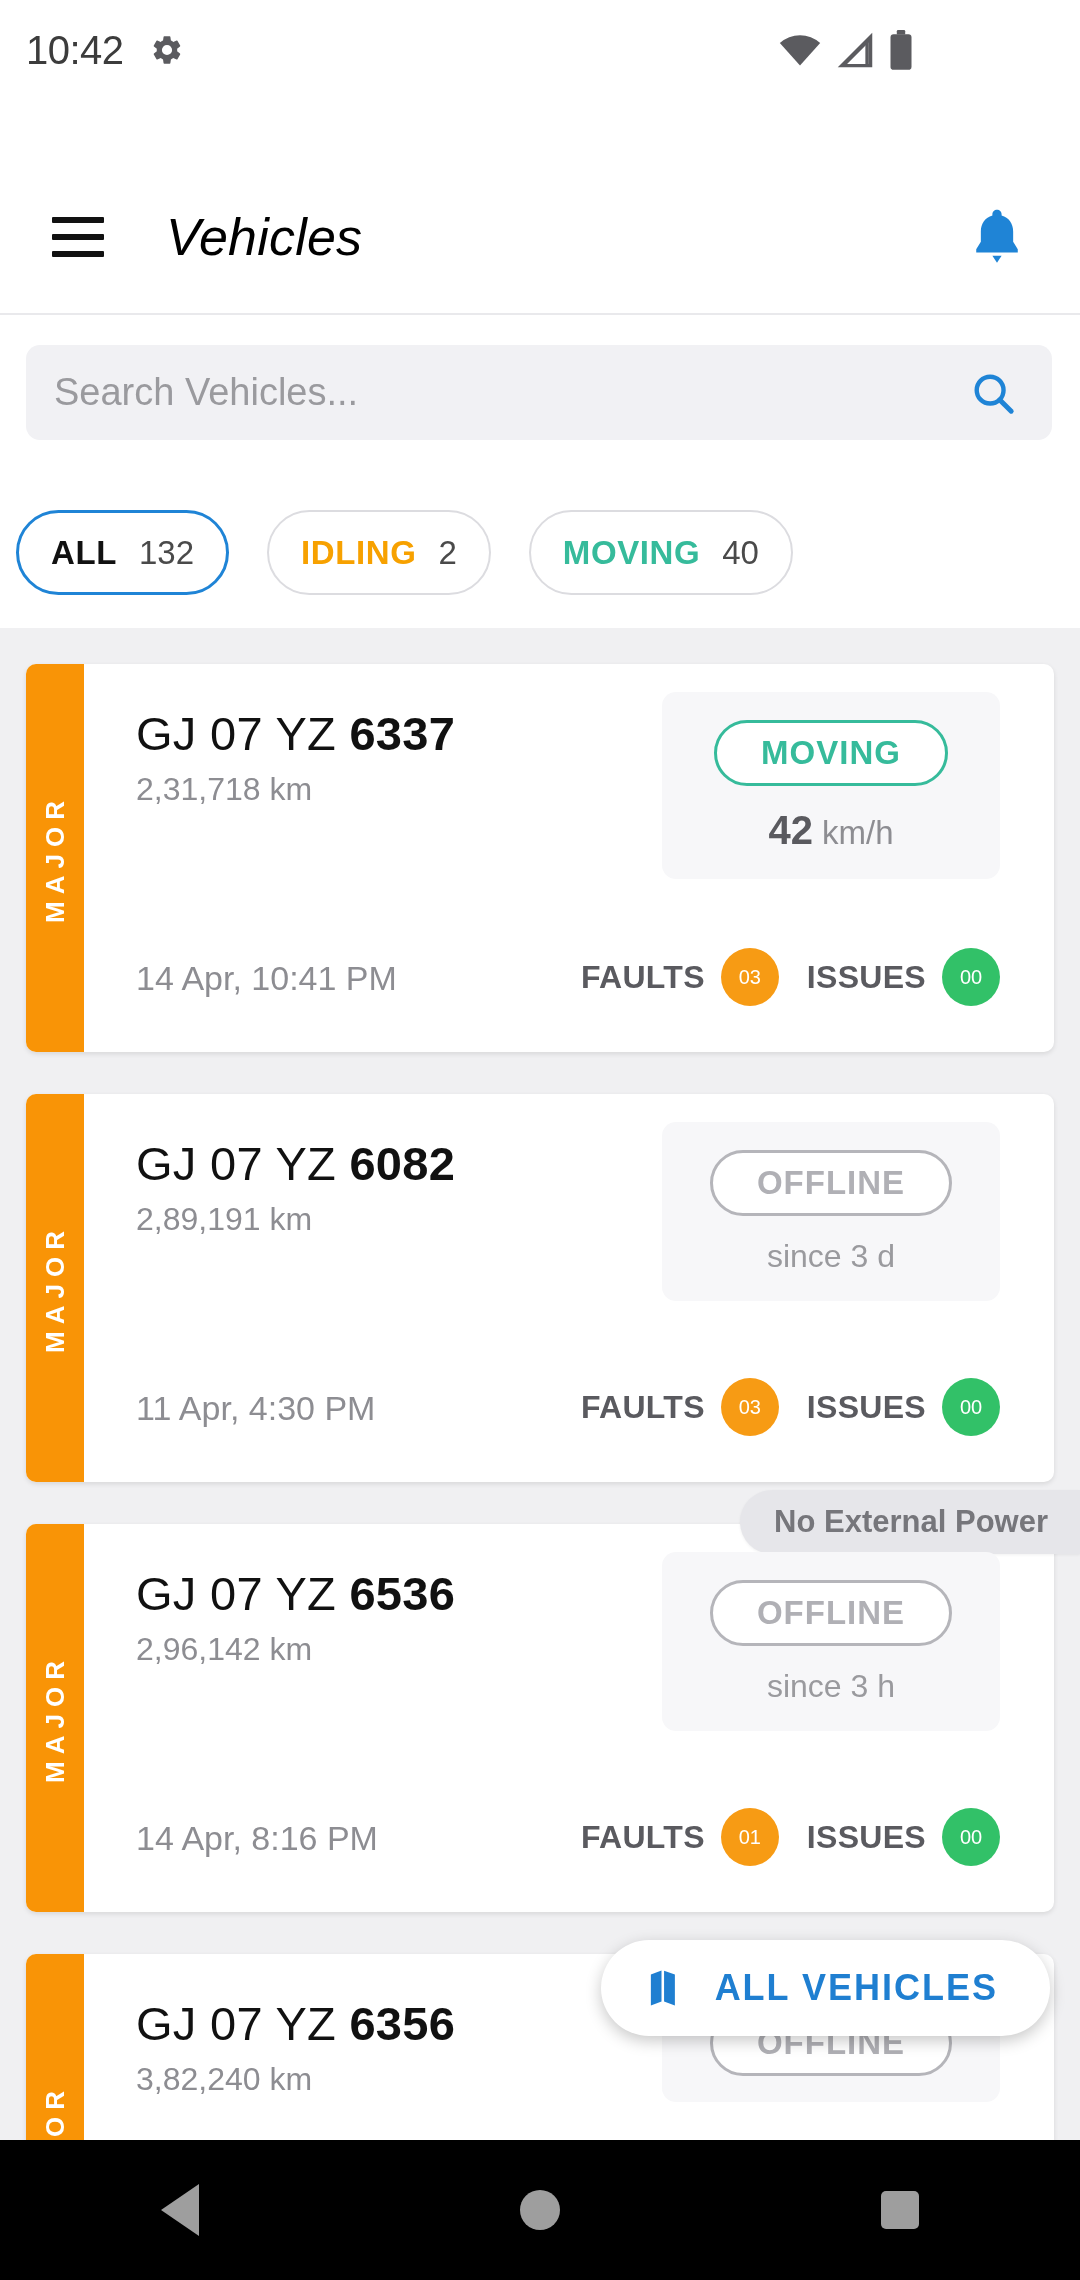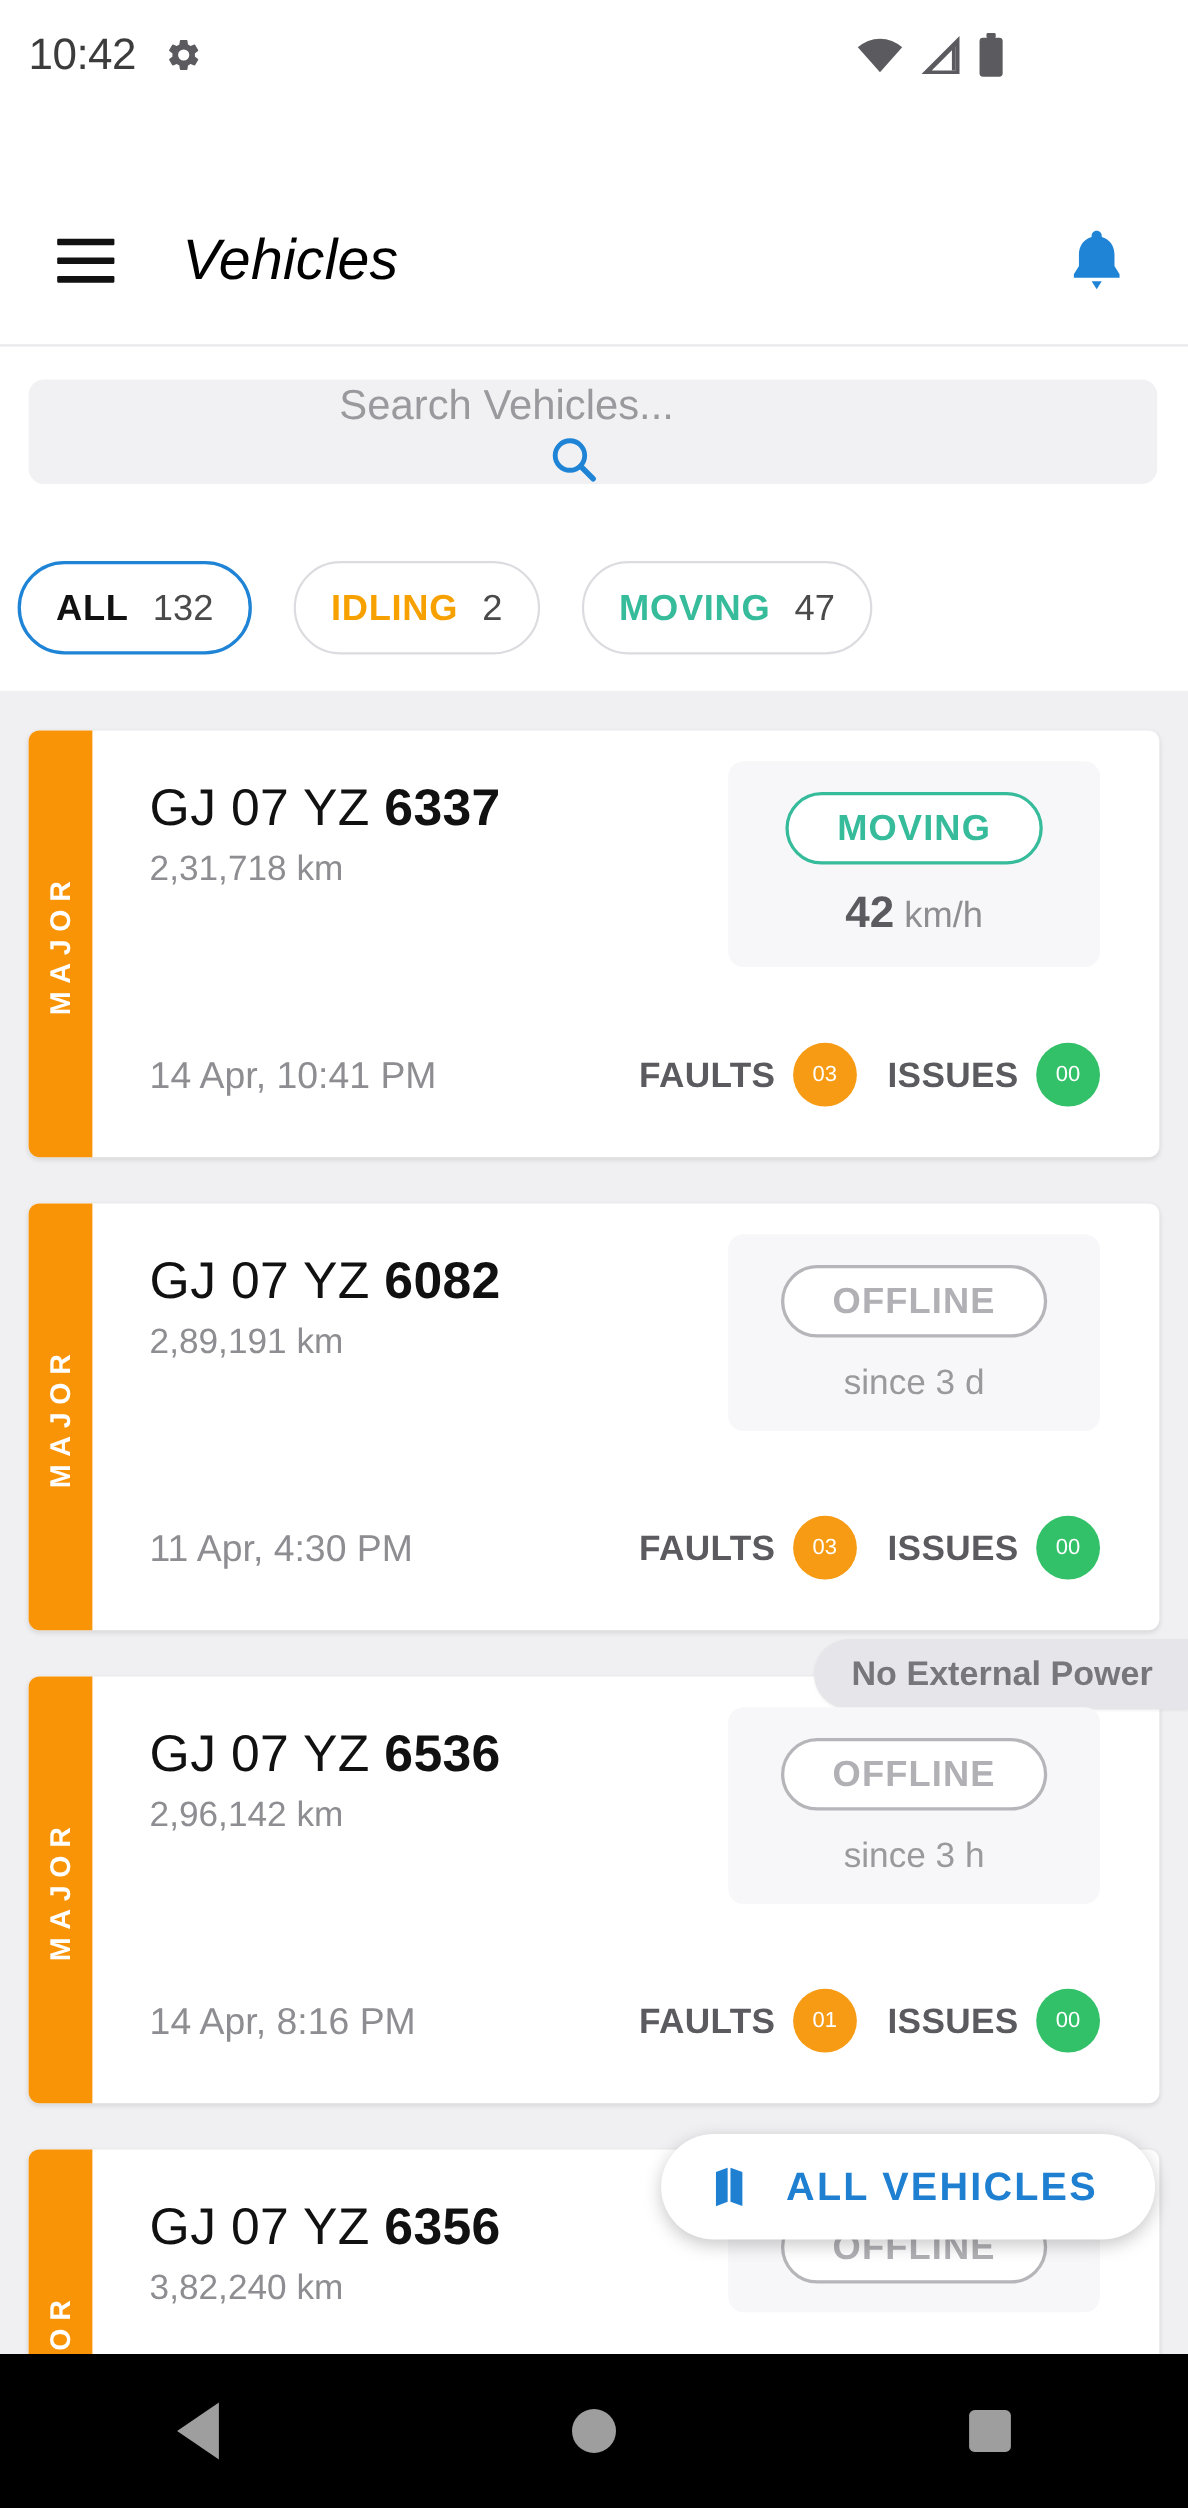--- a/index.html
+++ b/index.html
@@ -41,21 +41,21 @@
   }
   .bell { margin-left:auto; margin-right:54px; width:58px; height:60px; display:block; }
 
   
   .hdr-divider { position:absolute; top:313px; left:0; width:1080px; height:2px; background:#e9e9ec; }
 
   
   .searchbox {
     position:absolute; top:345px; left:26px; width:1026px; height:95px;
     background:#f1f1f4; border-radius:14px;
-    display:flex; align-items:center;flex-direction:column;
+    display:flex; align-items:center;
   }
   .search-input {
     flex:1; border:none; outline:none; background:transparent;
     font-family:"Liberation Sans", sans-serif;
     font-size:38px; color:#9a9a9e; margin-left:28px; padding:0;
   }
   .search-input::placeholder { color:#9a9a9e; opacity:1; }
   .search-icon { margin-right:36px; width:46px; height:46px; display:block; }
 
   
@@ -230,21 +230,21 @@
       <div class="chip selected">
         <span class="chip-label" style="color: rgb(17, 17, 17);">ALL</span>
         <span class="chip-count">132</span>
       </div>
       <div class="chip">
         <span class="chip-label" style="color: rgb(247, 161, 0);">IDLING</span>
         <span class="chip-count">2</span>
       </div>
       <div class="chip">
         <span class="chip-label" style="color: rgb(54, 187, 155);">MOVING</span>
-        <span class="chip-count">47</span>
+        <span class="chip-count">40</span>
       </div>
     </div>
 
   <div class="listarea" id="listarea">
       <div class="card" style="margin-top: 36px;">
         <div class="sev" style="background: rgb(249, 148, 6);">
           <div class="sev-text">MAJOR</div>
         </div>
         <div class="card-body">
           <div class="veh-no"><span>GJ 07 YZ </span><b>6337</b></div>

